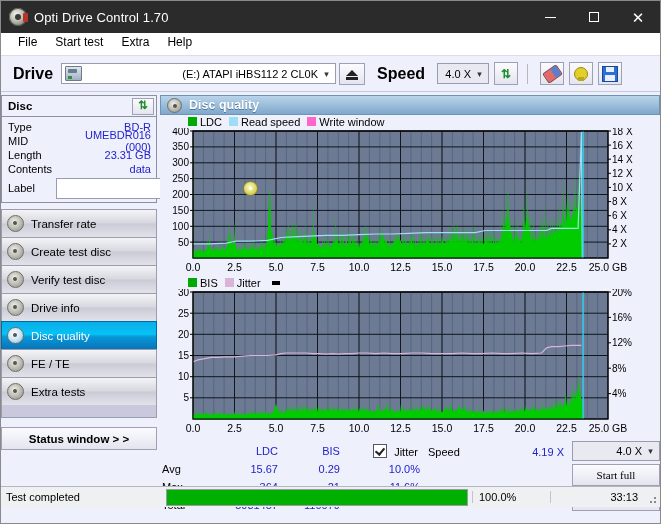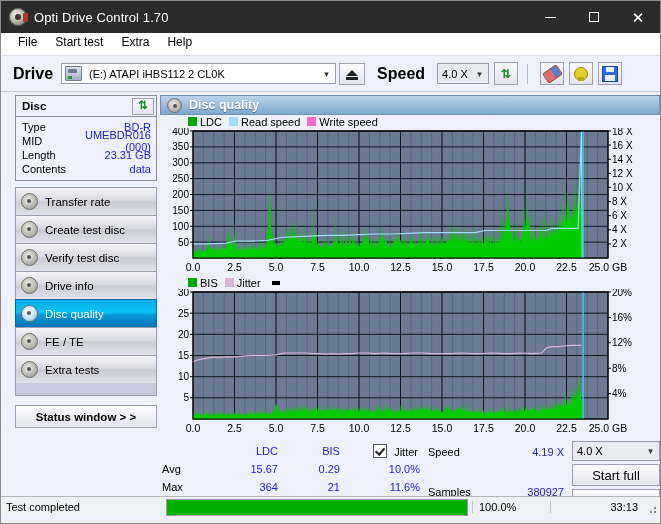--- a/index.html
+++ b/index.html
@@ -31,21 +31,21 @@
   .menubar{height:22px;background:#fff;display:flex;align-items:flex-start;
            padding-left:8px;border-bottom:1px solid #dcdcea;}
   .menuitem{padding:2px 9px;font-size:12px;color:#000;}
 
   
   .toolbar{height:36px;background:#eef0fb;display:flex;align-items:center;
            padding:0 6px;box-sizing:border-box;border-bottom:1px solid #c8c8dc;}
   .tlabel{font-weight:bold;font-size:16px;margin:0 8px 0 6px;}
   .combo{height:21px;background:#fff;border:1px solid #9a9ab0;display:flex;
          align-items:center;box-sizing:border-box;font-size:11px;}
-  .combo .cval{flex:1 1 auto;padding-left:4px;white-space:nowrap;overflow:hidden;}
+  .combo .cval{flex:1 1 auto;padding-left:4px;white-space:nowrap;overflow:hidden;text-align:right;}
   .combo .carrow{width:17px;text-align:center;color:#333;font-size:9px;}
   .drivecombo{width:275px;}
   .drv-ico{width:15px;height:13px;margin:0 3px 0 3px;flex:0 0 auto;position:relative;
      background:linear-gradient(#dfe6ef,#9fb0c4);border:1px solid #6b7b8c;border-radius:1px;}
   .drv-ico:after{content:"";position:absolute;left:2px;bottom:1px;width:4px;height:3px;background:#2f8f3f;}
   .drv-ico:before{content:"";position:absolute;left:2px;top:2px;width:9px;height:4px;
      background:#6b7b8c;border-radius:1px;}
   .btn{border:1px solid #a0a0b4;background:linear-gradient(#fbfbfe,#e4e4ef);
        box-sizing:border-box;display:flex;align-items:center;justify-content:center;}
   .eject{width:26px;height:22px;margin-left:3px;}
@@ -59,21 +59,21 @@
   .eraser{width:15px;height:10px;transform:rotate(-35deg);border-radius:2px;
      background:linear-gradient(90deg,#e46a6a 0 55%,#5b7fd0 55% 100%);border:1px solid #8a4a4a;}
   .bulb{width:12px;height:12px;border-radius:50%;background:#e2cf2a;border:1px solid #9a8a12;position:relative;}
   .bulb:after{content:"";position:absolute;left:3px;top:9px;width:6px;height:4px;background:#b9a81e;}
   .floppy{width:14px;height:14px;background:#2b6fd4;border:1px solid #17479b;position:relative;}
   .floppy:after{content:"";position:absolute;left:3px;top:0;width:8px;height:5px;background:#e8eefc;}
   .floppy:before{content:"";position:absolute;left:2px;bottom:0;width:10px;height:6px;background:#e8eefc;}
 
   
   .body{display:flex;height:412px;}
-  .left{width:158px;flex:0 0 auto;padding:0 2px 0 14px;box-sizing:border-box;}
+  .left{width:158px;flex:0 0 auto;padding:0 2px 0 0;box-sizing:border-box;}
   .right{flex:1 1 auto;padding:0 3px 0 1px;box-sizing:border-box;}
 
   
   .disc-panel{border:1px solid #8e8ea4;background:#eef0fb;margin-top:3px;}
   .disc-head{height:21px;display:flex;align-items:center;justify-content:space-between;
      border-bottom:1px solid #8e8ea4;padding:0 2px 0 6px;box-sizing:border-box;}
   .disc-head span{font-weight:bold;font-size:11.5px;}
   .refresh{width:22px;height:17px;}
   .disc-rows{padding:3px 5px 4px 6px;}
   .drow{display:flex;align-items:center;height:14px;font-size:11px;}
@@ -122,25 +122,25 @@
 
   
   .stats{display:flex;padding:4px 0 0 0;position:relative;height:66px;box-sizing:border-box;}
   .stat-tab{font-size:11px;}
   .stat-tab td{padding:0 0 1px 0;height:15px;font-size:11px;}
   .num{color:#2222cc;text-align:right;}
   .chk{width:12px;height:12px;border:1px solid #55556a;background:#fff;display:inline-block;
      position:relative;vertical-align:-2px;}
   .chk:after{content:"";position:absolute;left:3px;top:1px;width:4px;height:7px;
      border:solid #222;border-width:0 2px 2px 0;transform:rotate(40deg);}
-  .runbtn{height:22px;width:88px;font-size:13px;margin-top:3px;}
+  .runbtn{height:22px;width:88px;font-size:11px;margin-top:3px;font-family:Liberation Serif, serif;}
   .spd-combo{width:88px;height:20px;background:#e9e9f2;}
 
   
-  .statusbar{position:absolute;left:0;bottom:6px;width:659px;height:21px;
+  .statusbar{position:absolute;left:0;bottom:16px;width:659px;height:21px;
      background:#eef0f2;border-top:1px solid #b5b5c0;display:flex;align-items:center;
      font-size:11px;box-sizing:border-box;}
   .sb-text{width:165px;padding-left:5px;box-sizing:border-box;}
   .sb-prog{flex:1 1 auto;height:15px;border:1px solid #9a9aa6;background:#fff;margin-right:4px;}
   .sb-prog > div{height:100%;background:#00b000;}
   .sb-pct{width:78px;border-left:1px solid #c3c3cc;padding-left:6px;box-sizing:border-box;}
   .sb-time{width:110px;text-align:right;padding-right:22px;box-sizing:border-box;
      border-left:1px solid #c3c3cc;}
   .grip{position:absolute;right:3px;bottom:3px;width:10px;height:10px;
      background:
@@ -226,20 +226,27 @@
             <div class="dval">UMEBDR016 (000)</div>
           </div>
           <div class="drow">
             <div class="dkey">Length</div>
             <div class="dval">23.31 GB</div>
           </div>
           <div class="drow">
             <div class="dkey">Contents</div>
             <div class="dval">data</div>
           </div>
+          <div class="labelrow">
+            <div class="dkey">Label</div>
+            <input class="lbl-input" type="text" value="" style="">
+            <div class="btn cdbtn">
+              <span class="cdisc"></span>
+            </div>
+          </div>
         </div>
       </div>
 
       <div class="nav">
         <div class="navitem">
           <span class="nav-ico"></span>
           <span>Transfer rate</span>
         </div>
         <div class="navitem">
           <span class="nav-ico"></span>
@@ -283,21 +290,21 @@
           <span class="li">
             <span class="sw" style="background:#00aa00"></span>
             <span>LDC</span>
           </span>
           <span class="li">
             <span class="sw" style="background:#9fdcf5"></span>
             <span>Read speed</span>
           </span>
           <span class="li">
             <span class="sw" style="background:#ff66cc"></span>
-            <span>Write speed</span>
+            <span>Write window</span>
           </span>
         </div>
         <svg id="svg-top" width="495" height="148">
             <rect x="33" y="3" width="415" height="127" fill="#6c7a94" stroke="#000"></rect>
             <line x1="43.4" y1="3" x2="43.4" y2="130" stroke="#586680" stroke-width="1"></line>
             <line x1="53.8" y1="3" x2="53.8" y2="130" stroke="#586680" stroke-width="1"></line>
             <line x1="64.1" y1="3" x2="64.1" y2="130" stroke="#586680" stroke-width="1"></line>
             <line x1="74.5" y1="3" x2="74.5" y2="130" stroke="#586680" stroke-width="1"></line>
             <line x1="84.9" y1="3" x2="84.9" y2="130" stroke="#586680" stroke-width="1"></line>
             <line x1="95.3" y1="3" x2="95.3" y2="130" stroke="#586680" stroke-width="1"></line>

